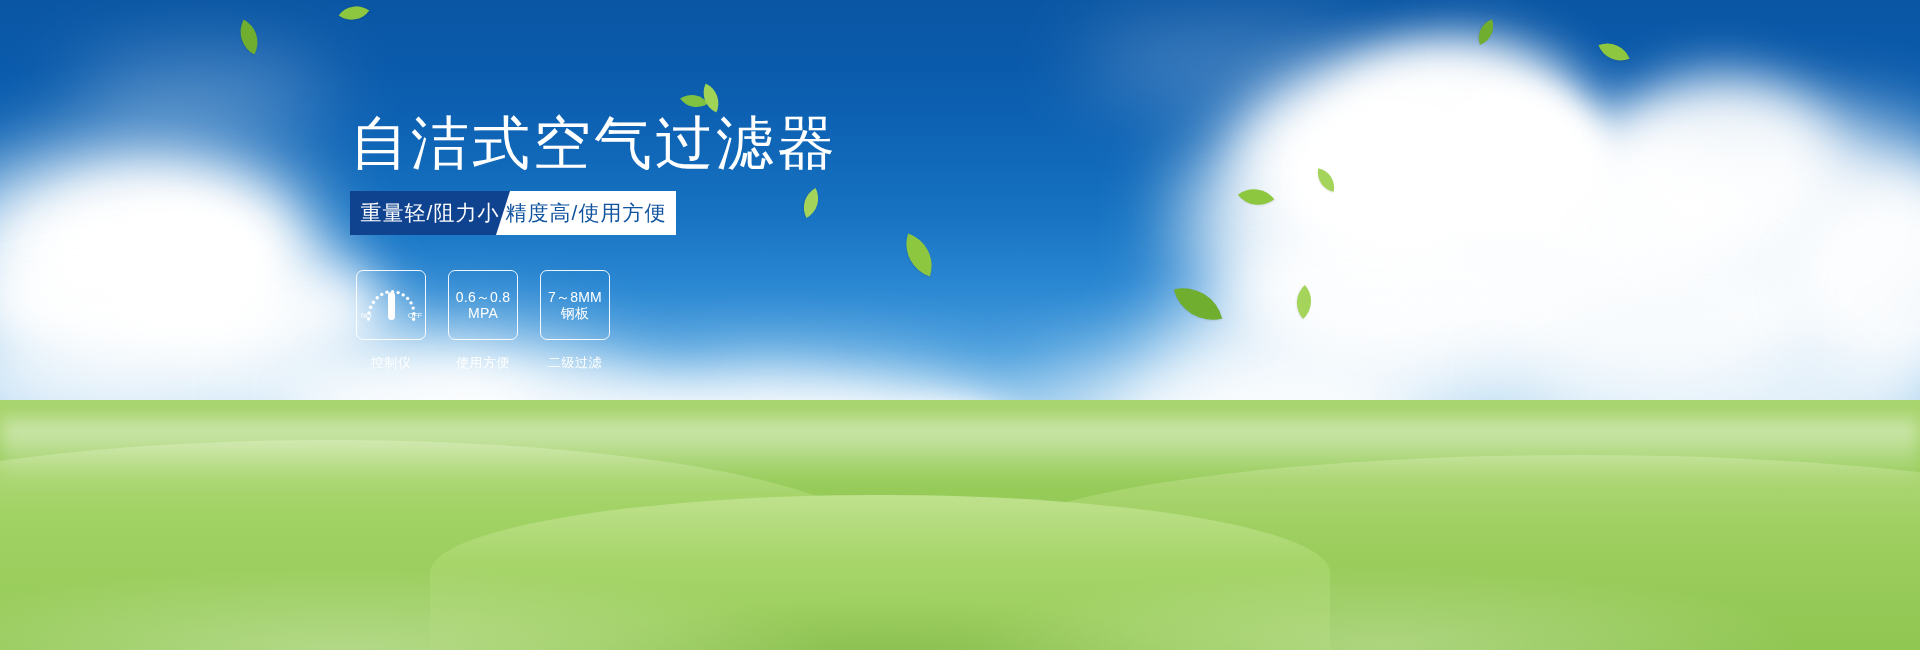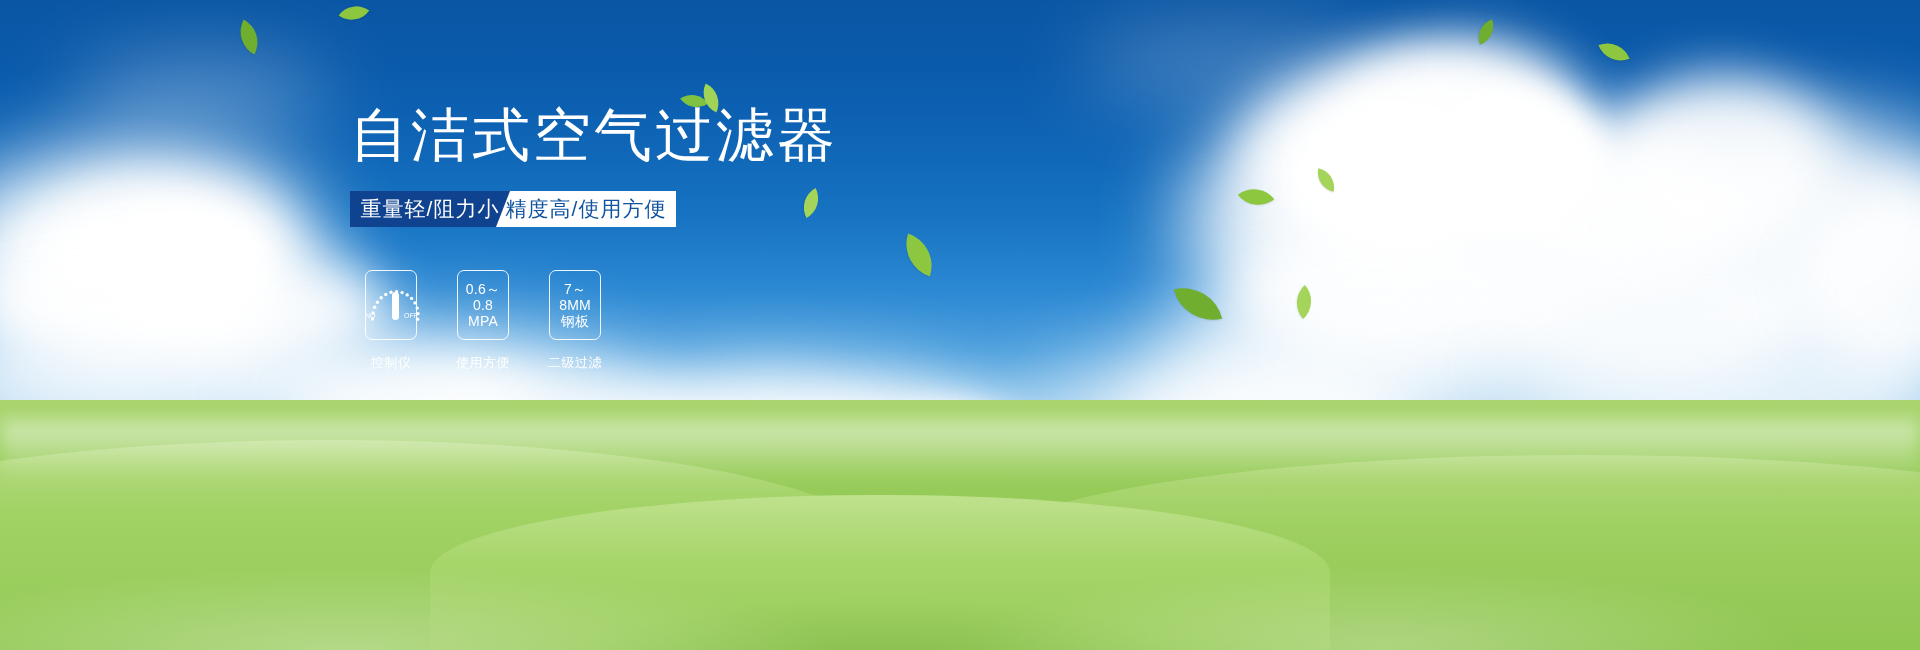--- a/index.html
+++ b/index.html
@@ -57,46 +57,46 @@
 
   
   .leaf { position:absolute; background:#8dc63f; border-radius:0 100% 0 100%; box-shadow:0 1px 2px rgba(0,0,0,.10); }
   .leaf.dark { background:#6fae2f; }
   .leaf.lite { background:#a4d55a; }
 
   
   #content { position:absolute; left:0; top:0; width:1920px; height:650px; }
 
   .title {
-    position:absolute; left:350px; top:104px;
+    position:absolute; left:350px; top:112px;
     font-size:58px; letter-spacing:3px; color:#ffffff; font-weight:300;
     font-family:"Liberation Sans","DejaVu Sans",sans-serif;
     white-space:nowrap; line-height:62px;
   }
   .title-leaf-a { position:absolute; left:684px; top:91px; width:20px; height:20px;
     background:#7fc242; border-radius:0 100% 0 100%; transform:rotate(-35deg); }
   .title-leaf-b { position:absolute; left:700px; top:87px; width:22px; height:22px;
     background:#a0d356; border-radius:0 100% 0 100%; transform:rotate(25deg); }
 
   .badges { position:absolute; left:350px; top:191px; height:44px; display:flex; }
   .badge {
-    height:36px; display:flex; align-items:center; justify-content:center;
+    height:44px; display:flex; align-items:center; justify-content:center;
     font-size:21px; letter-spacing:1px; white-space:nowrap;
   }
   .badge.dark { background:#10438f; color:#ffffff; width:160px; }
   .badge.light {
     background:#ffffff; color:#10539e; width:180px;
     clip-path:polygon(14px 0, 100% 0, 100% 100%, 0 100%);
     margin-left:-14px;
   }
 
   .features { position:absolute; left:356px; top:270px; display:flex; gap:22px; }
   .feat { width:70px; display:flex; flex-direction:column; align-items:center; }
   .feat-box {
-    width:52px; height:70px; border:1.6px solid rgba(255,255,255,.92); border-radius:7px;
+    width:70px; height:70px; border:1.6px solid rgba(255,255,255,.92); border-radius:7px;
     display:flex; align-items:center; justify-content:center; position:relative;
     color:#fff; text-align:center;
   }
   .feat-text { font-size:14px; line-height:16px; color:#fff; letter-spacing:.2px; }
   .feat-label { margin-top:14px; font-size:13px; color:#ffffff; white-space:nowrap; letter-spacing:.5px; }
 
   
   .gauge { position:relative; width:58px; height:46px; }
   .gauge .dots { position:absolute; left:0; top:0; width:58px; height:58px; }
   .gauge .needle {

